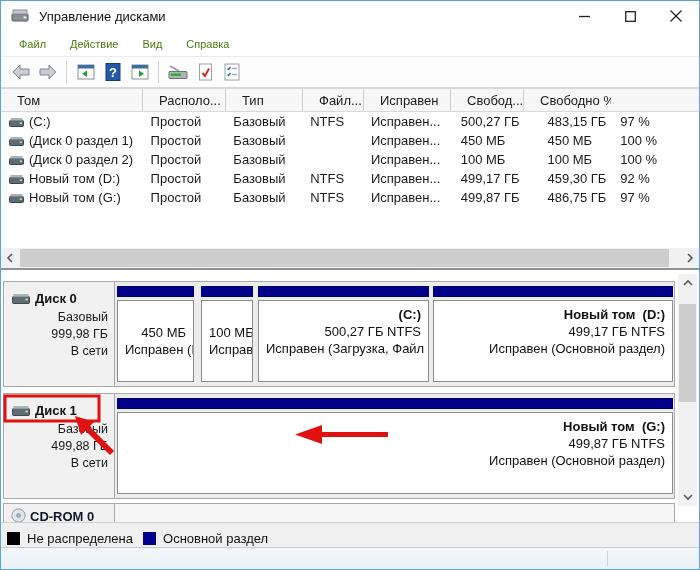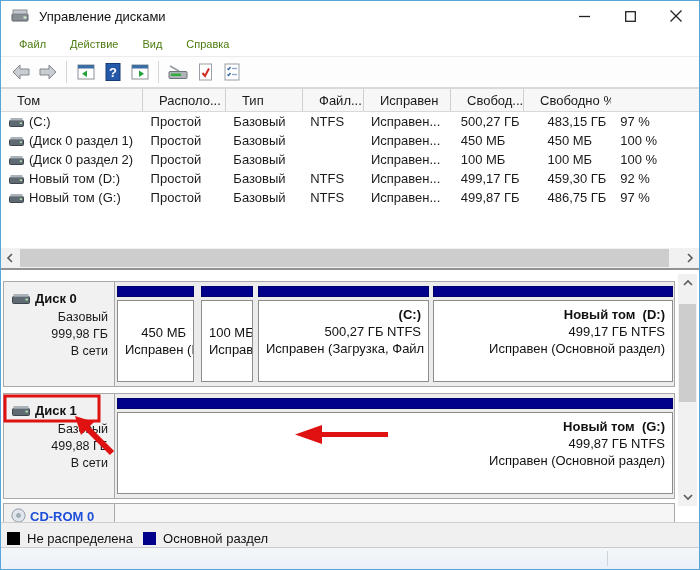--- a/index.html
+++ b/index.html
@@ -72,21 +72,21 @@
                overflow:hidden; white-space:nowrap; }
   .part-body.center { display:flex; flex-direction:column; justify-content:center; }
   .part-title { font-weight:bold; white-space:pre; display:block; }
   .d0p1{left:2px;width:77px} .d0p2{left:86px;width:52px}
   .d0p3{left:143px;width:171px} .d0p4{left:318px;width:240px}
   .d1p1{left:2px;width:556px}
   .cdrom-row { position:absolute; left:2px; top:231px; width:672px; height:40px;
                border:1px solid #a9a9a9; display:flex; background:#f6f6f6; }
   .cdrom-label { width:111px; background:#f1f1f1; border-right:1px solid #a9a9a9;
                  padding:3px 4px 0 6px; display:flex; align-items:flex-start; gap:3px; }
-  .cdrom-name { font-size:13px; font-weight:bold; color:#1d4ed8; margin-top:2px; }
+  .cdrom-name { font-size:13px; font-weight:bold; color:#0f172a; margin-top:2px; }
 
   
   .vscroll { position:absolute; right:2px; top:2px; width:19px; height:232px; background:#f1f1f1; }
   .vs-arrow { position:absolute; left:0; width:19px; height:18px; display:flex;
               align-items:center; justify-content:center; }
   .vs-thumb { position:absolute; left:1px; top:30px; width:17px; height:98px; background:#cdcdcd; }
 
   
   .legendbar { position:absolute; top:521px; left:0; right:0; height:25px;
                background:#f0f0f0; border-top:1px solid #cfcfcf;

